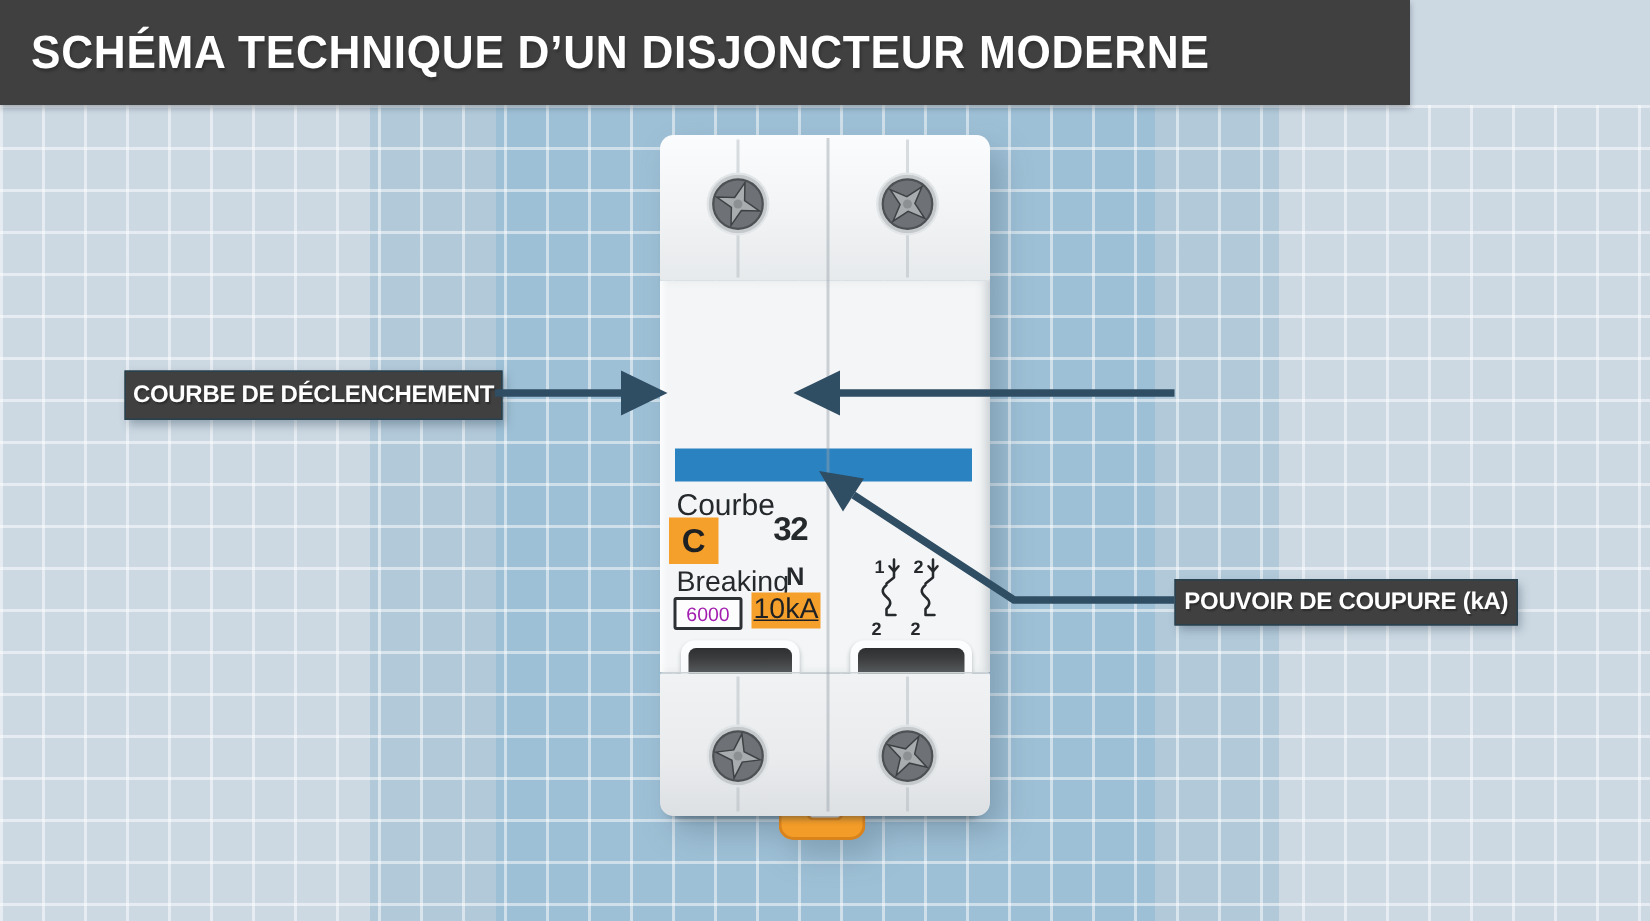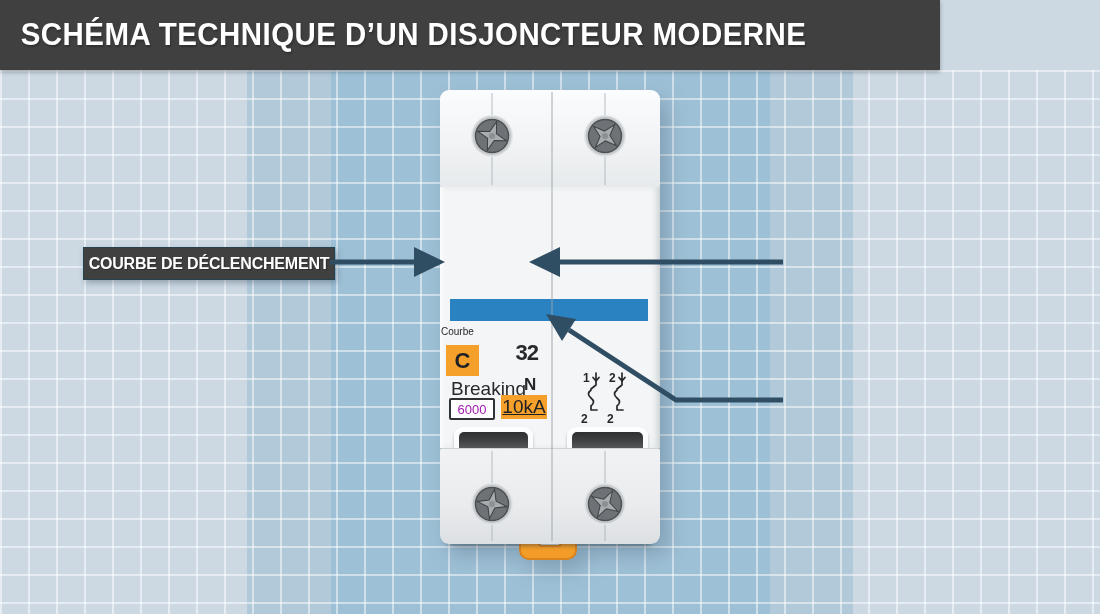--- a/index.html
+++ b/index.html
@@ -41,21 +41,21 @@
     border-radius:2px 2px 9px 9px;border-top:1px solid #cdd2d5;}
   .face{position:absolute;left:0;top:97px;width:220px;height:261px;background:#f3f5f6;
     box-shadow:inset 4px 0 5px -2px rgba(255,255,255,.95), inset -5px 0 7px -3px rgba(110,125,135,.38);}
   .seam{position:absolute;width:2px;background:rgba(150,162,170,.45);}
   .seam-center{left:111px;top:2px;height:449px;}
   .seam-mod{background:rgba(165,175,182,.4);}
   .screw{position:absolute;width:44px;height:44px;}
   
   .bluebar{position:absolute;left:10px;top:112px;width:198px;height:22px;background:#2a82c0;}
   .txt{position:absolute;color:#26292c;}
-  .curve-label{left:1px;top:139px;font-size:10px;}
+  .curve-label{left:11px;top:139px;font-size:20px;}
   .curve-box{position:absolute;left:6px;top:158px;width:33px;height:31px;background:#f6a02c;
     display:flex;align-items:center;justify-content:center;font-size:22px;font-weight:bold;color:#1e2124;}
   .amp{left:50px;top:153px;width:48px;font-size:22px;font-weight:bold;text-align:right;letter-spacing:-1px;}
   .breaking-label{left:11px;top:191px;font-size:19px;}
   .neutral{left:84px;top:188px;font-size:17px;font-weight:bold;}
   .std-box{position:absolute;left:9px;top:211px;width:42px;height:18px;background:#fdfdfe;
     border:2px solid #2e3134;border-radius:2px;display:flex;align-items:center;justify-content:center;
     font-size:13px;color:#a21caf;}
   .ka-box{position:absolute;left:61px;top:208px;width:46px;height:24px;background:#f6a02c;
     display:flex;align-items:center;justify-content:center;font-size:19px;color:#1e2124;text-decoration:underline;}
@@ -184,20 +184,21 @@
             <path d="M22 7 L25.5 18.5 L37 22 L25.5 25.5 L22 37 L18.5 25.5 L7 22 L18.5 18.5 Z" fill="#a9acaf" stroke="#3e4144" stroke-width="1"></path>
           </g>
         <circle cx="22" cy="22" r="3" fill="#8d9093"></circle>
       </svg>
     </div>
 
     <div class="seam seam-center"></div>
   </div>
 
   <div class="callout co-curve">COURBE DE DÉCLENCHEMENT</div>
+  <div class="callout co-breaking">POUVOIR DE COUPURE (kA)</div>
 
   <svg class="arrows">
     <g stroke="#2f4d63" stroke-width="5" fill="#2f4d63">
       <line x1="330" y1="262" x2="418" y2="262"></line>
       <polygon points="445,262 414,247 414,277" stroke="none"></polygon>
       <line x1="783" y1="262" x2="557" y2="262"></line>
       <polygon points="529,262 560,247 560,277" stroke="none"></polygon>
       <path d="M783 400 L676 400 L569 330" fill="none"></path>
       <polygon points="546,314 576,319 562,341" stroke="none"></polygon>
     </g>

